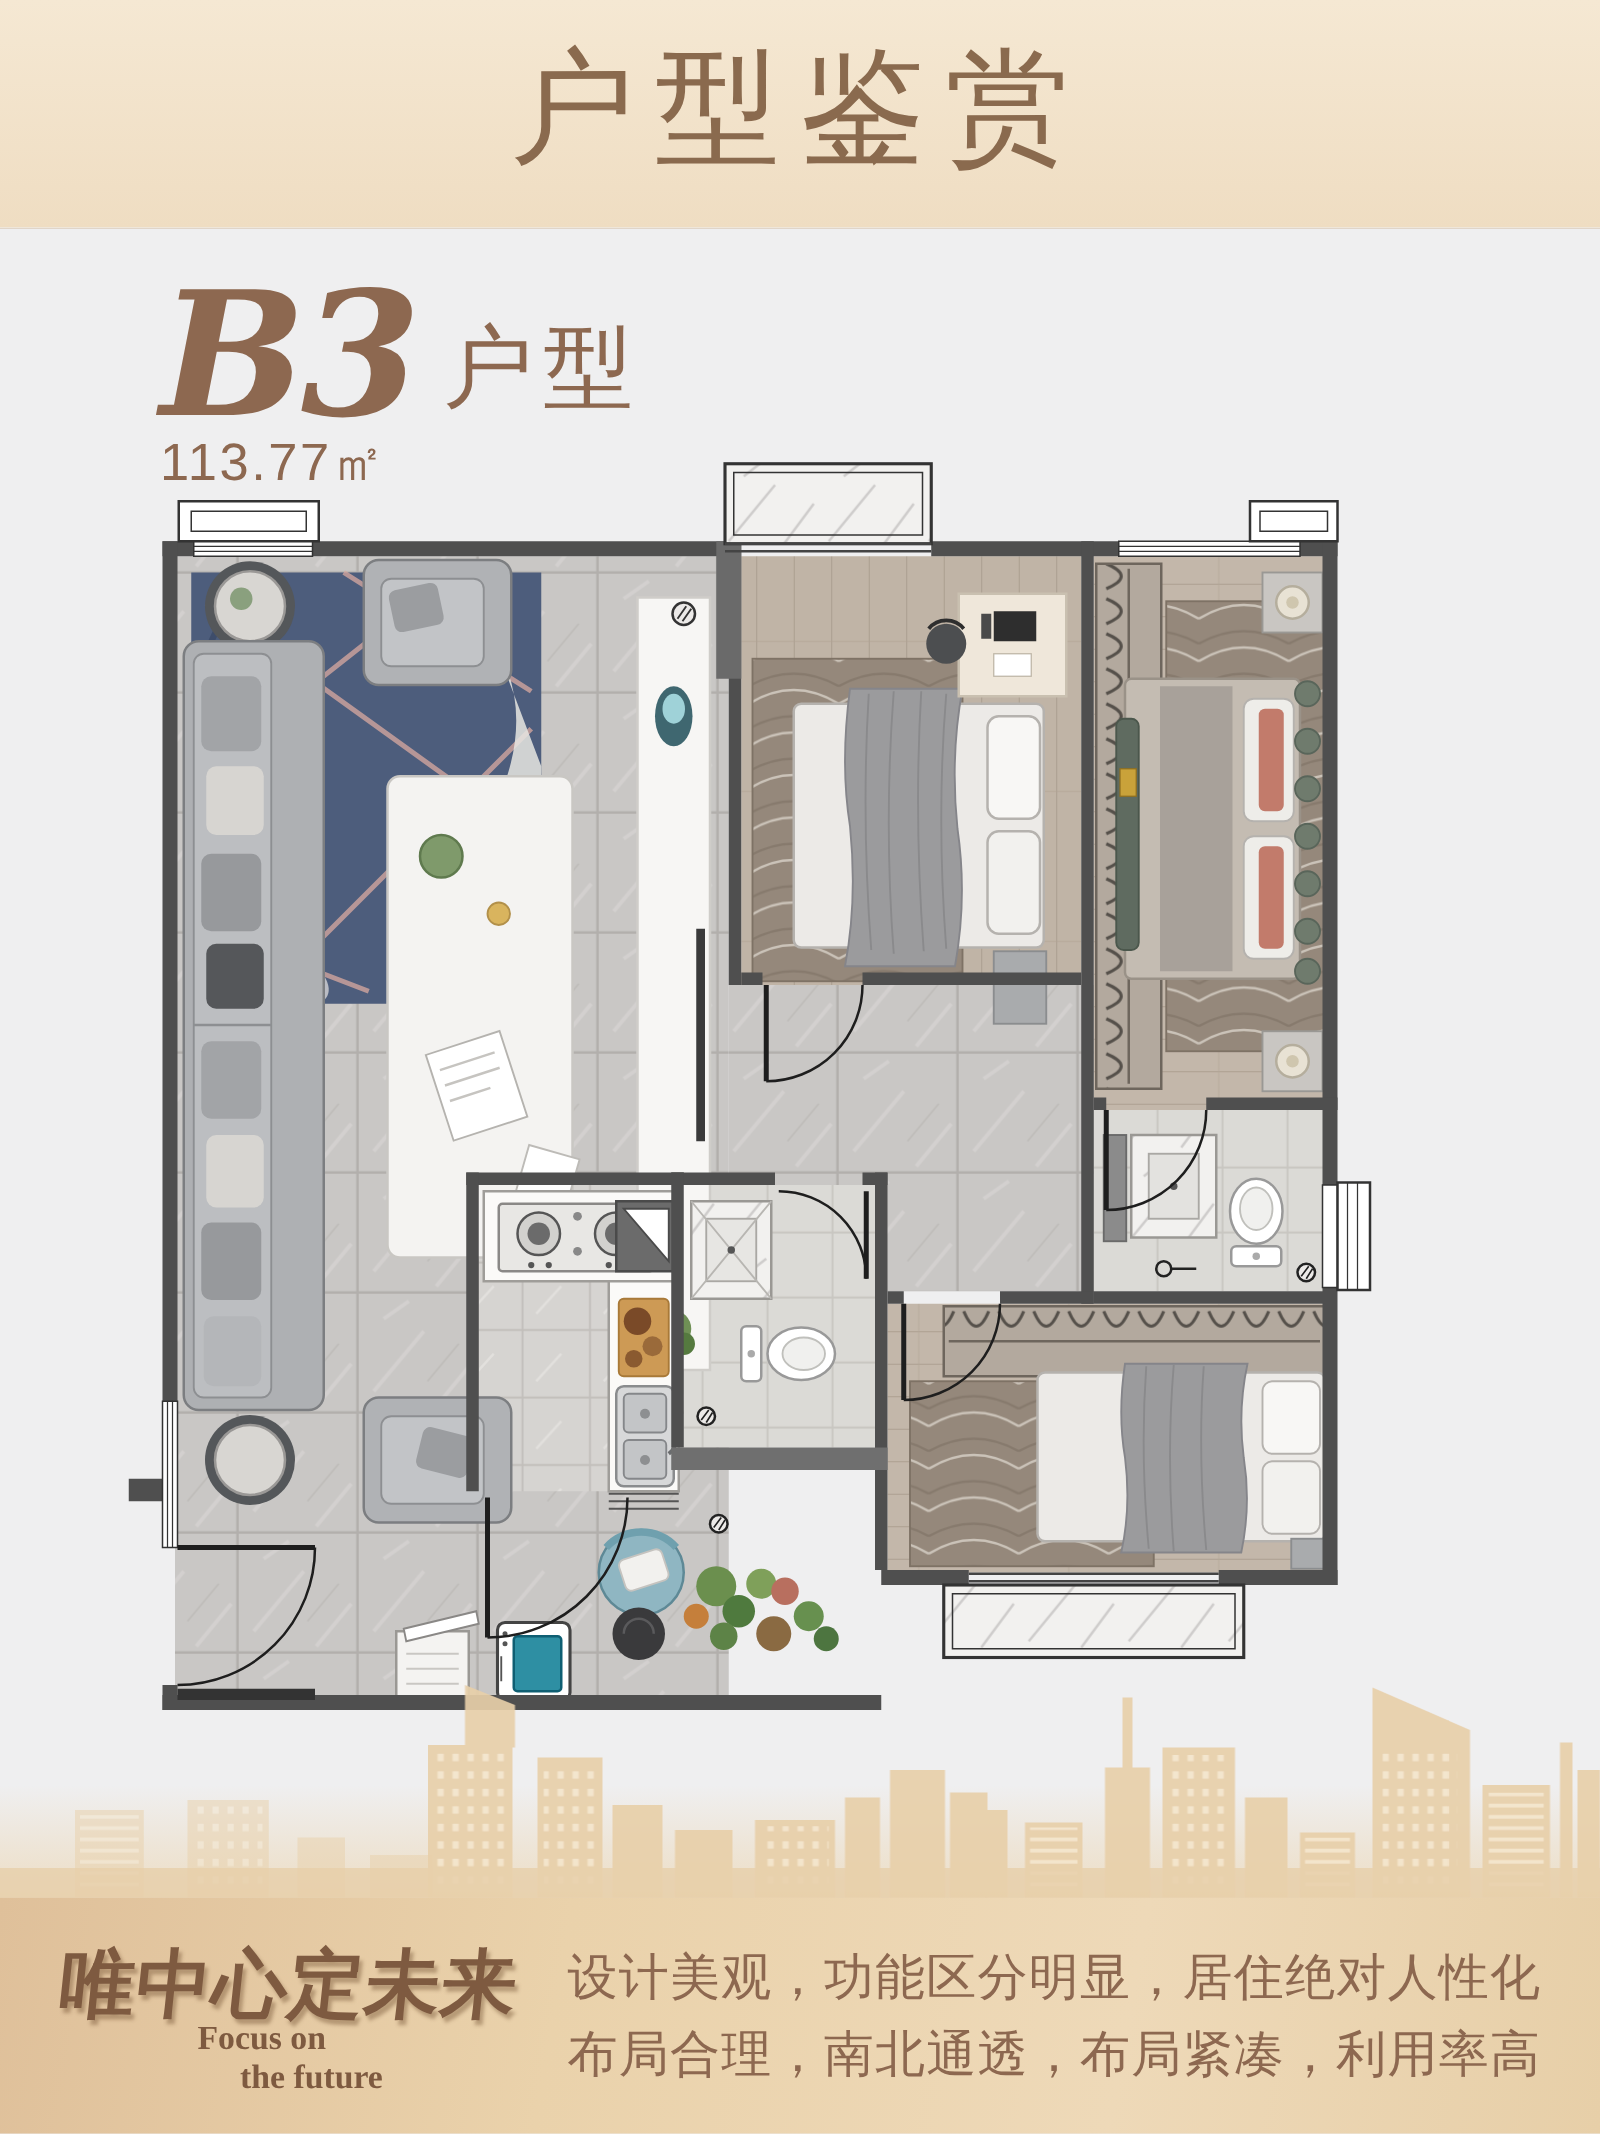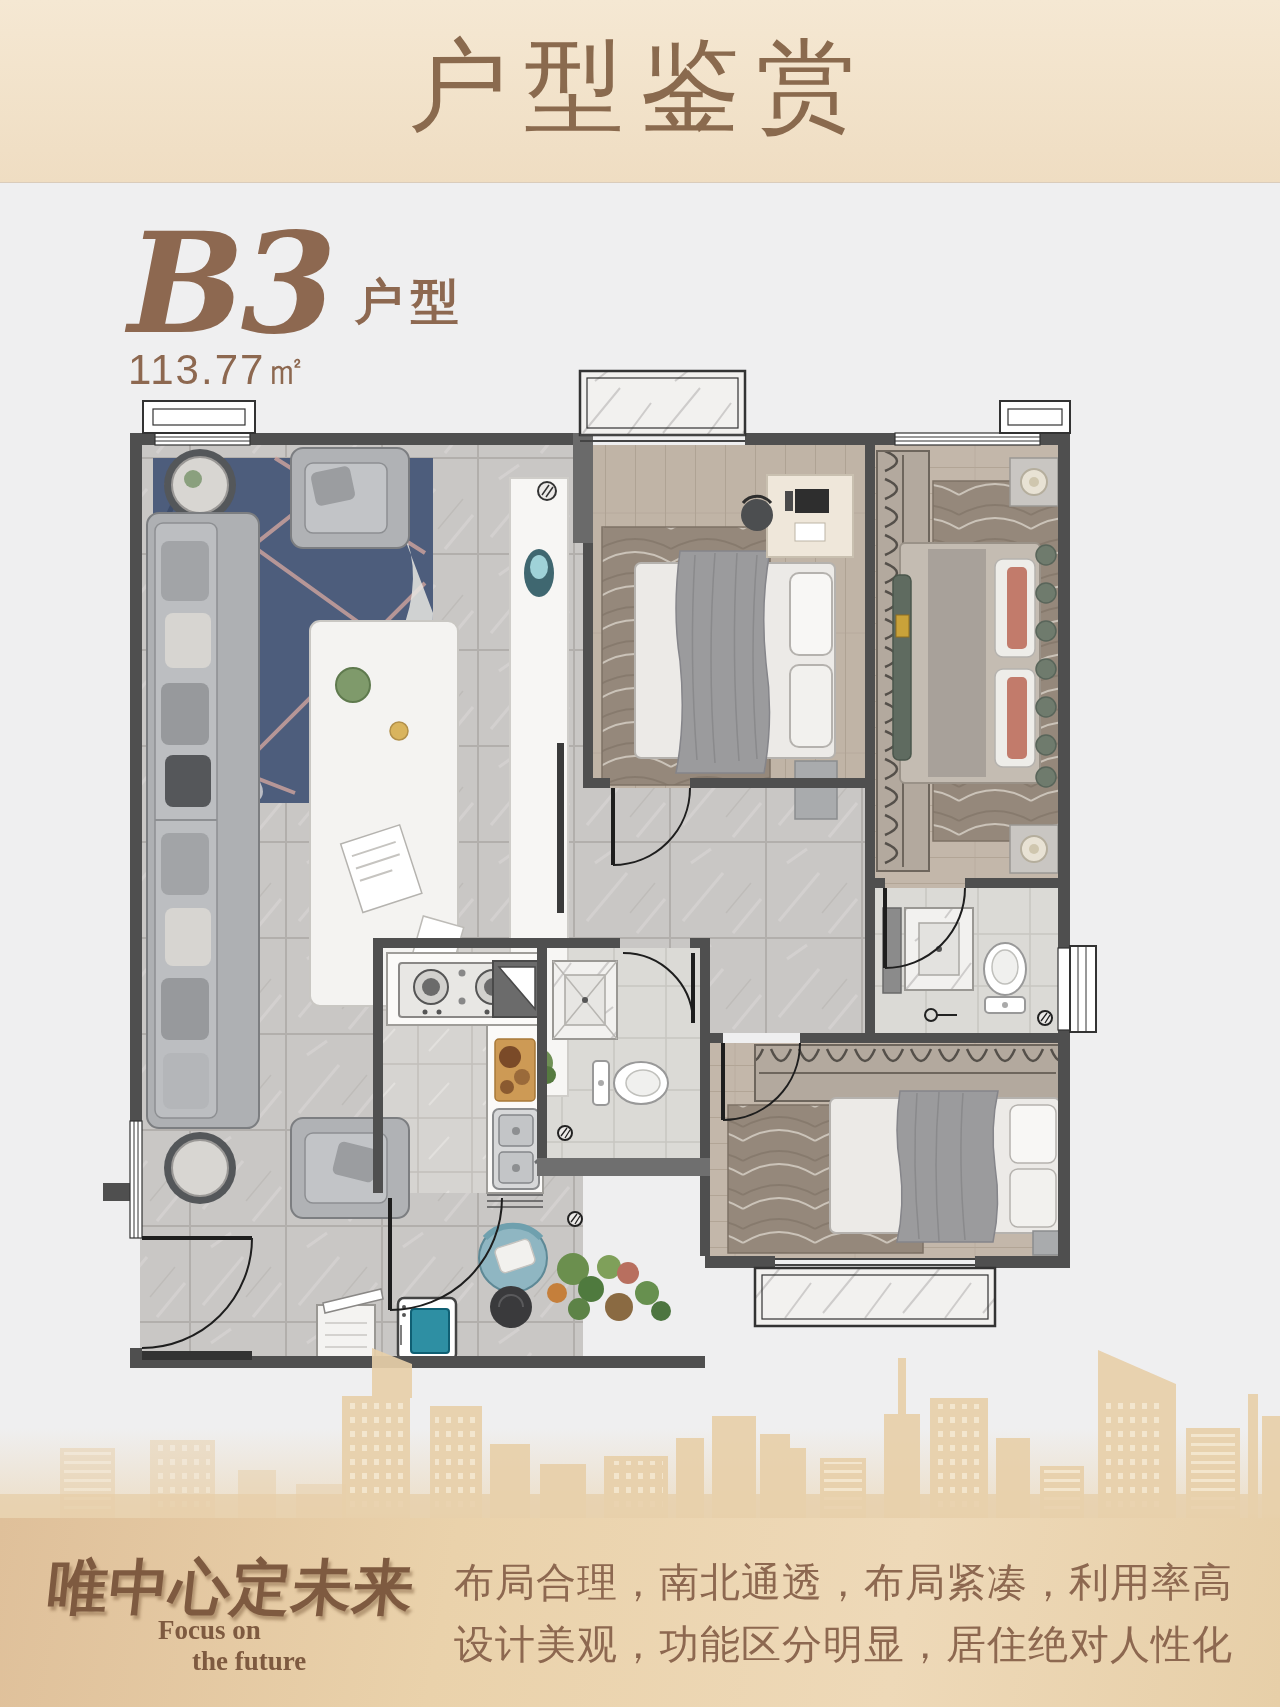--- a/index.html
+++ b/index.html
@@ -24,22 +24,22 @@
   
   .unit-block{position:absolute;left:128px;top:208px;width:520px;}
   .unit-row{display:flex;align-items:baseline;}
   .unit-code{
     font-family:"DejaVu Serif","Liberation Serif",serif;
     font-style:italic;font-weight:bold;font-size:138px;line-height:1.1;
     color:var(--accent-brown,#8d6850);
     letter-spacing:-4px;
   }
   .unit-suffix{
-    font-size:48px;color:var(--accent-brown,#8d6850);
-    letter-spacing:8px;margin-left:22px;font-weight:700;
+    font-size:72px;color:var(--accent-brown,#8d6850);
+    letter-spacing:8px;margin-left:22px;font-weight:400;
     transform:translateY(-14px);
   }
   .unit-area{
     margin-top:-18px;
     font-size:42px;color:var(--accent-brown,#8d6850);letter-spacing:2px;
   }
   
   .plan-wrap{position:absolute;left:95px;top:363px;width:1010px;height:1012px;}
   
   .skyline-wrap{position:absolute;left:0;top:1288px;width:1280px;height:230px;}
@@ -561,16 +561,16 @@
 
 <div class="footer">
   <div class="brand">
     <div class="brand-cn">唯中心定未来</div>
     <div class="brand-en">
       <div class="l1">Focus on</div>
       <div class="l2">the future</div>
     </div>
   </div>
   <div class="slogan">
+    <div>设计美观，功能区分明显，居住绝对人性化</div>
     <div>布局合理，南北通透，布局紧凑，利用率高</div>
-    <div>设计美观，功能区分明显，居住绝对人性化</div>
   </div>
 </div>
 
 </body></html>

